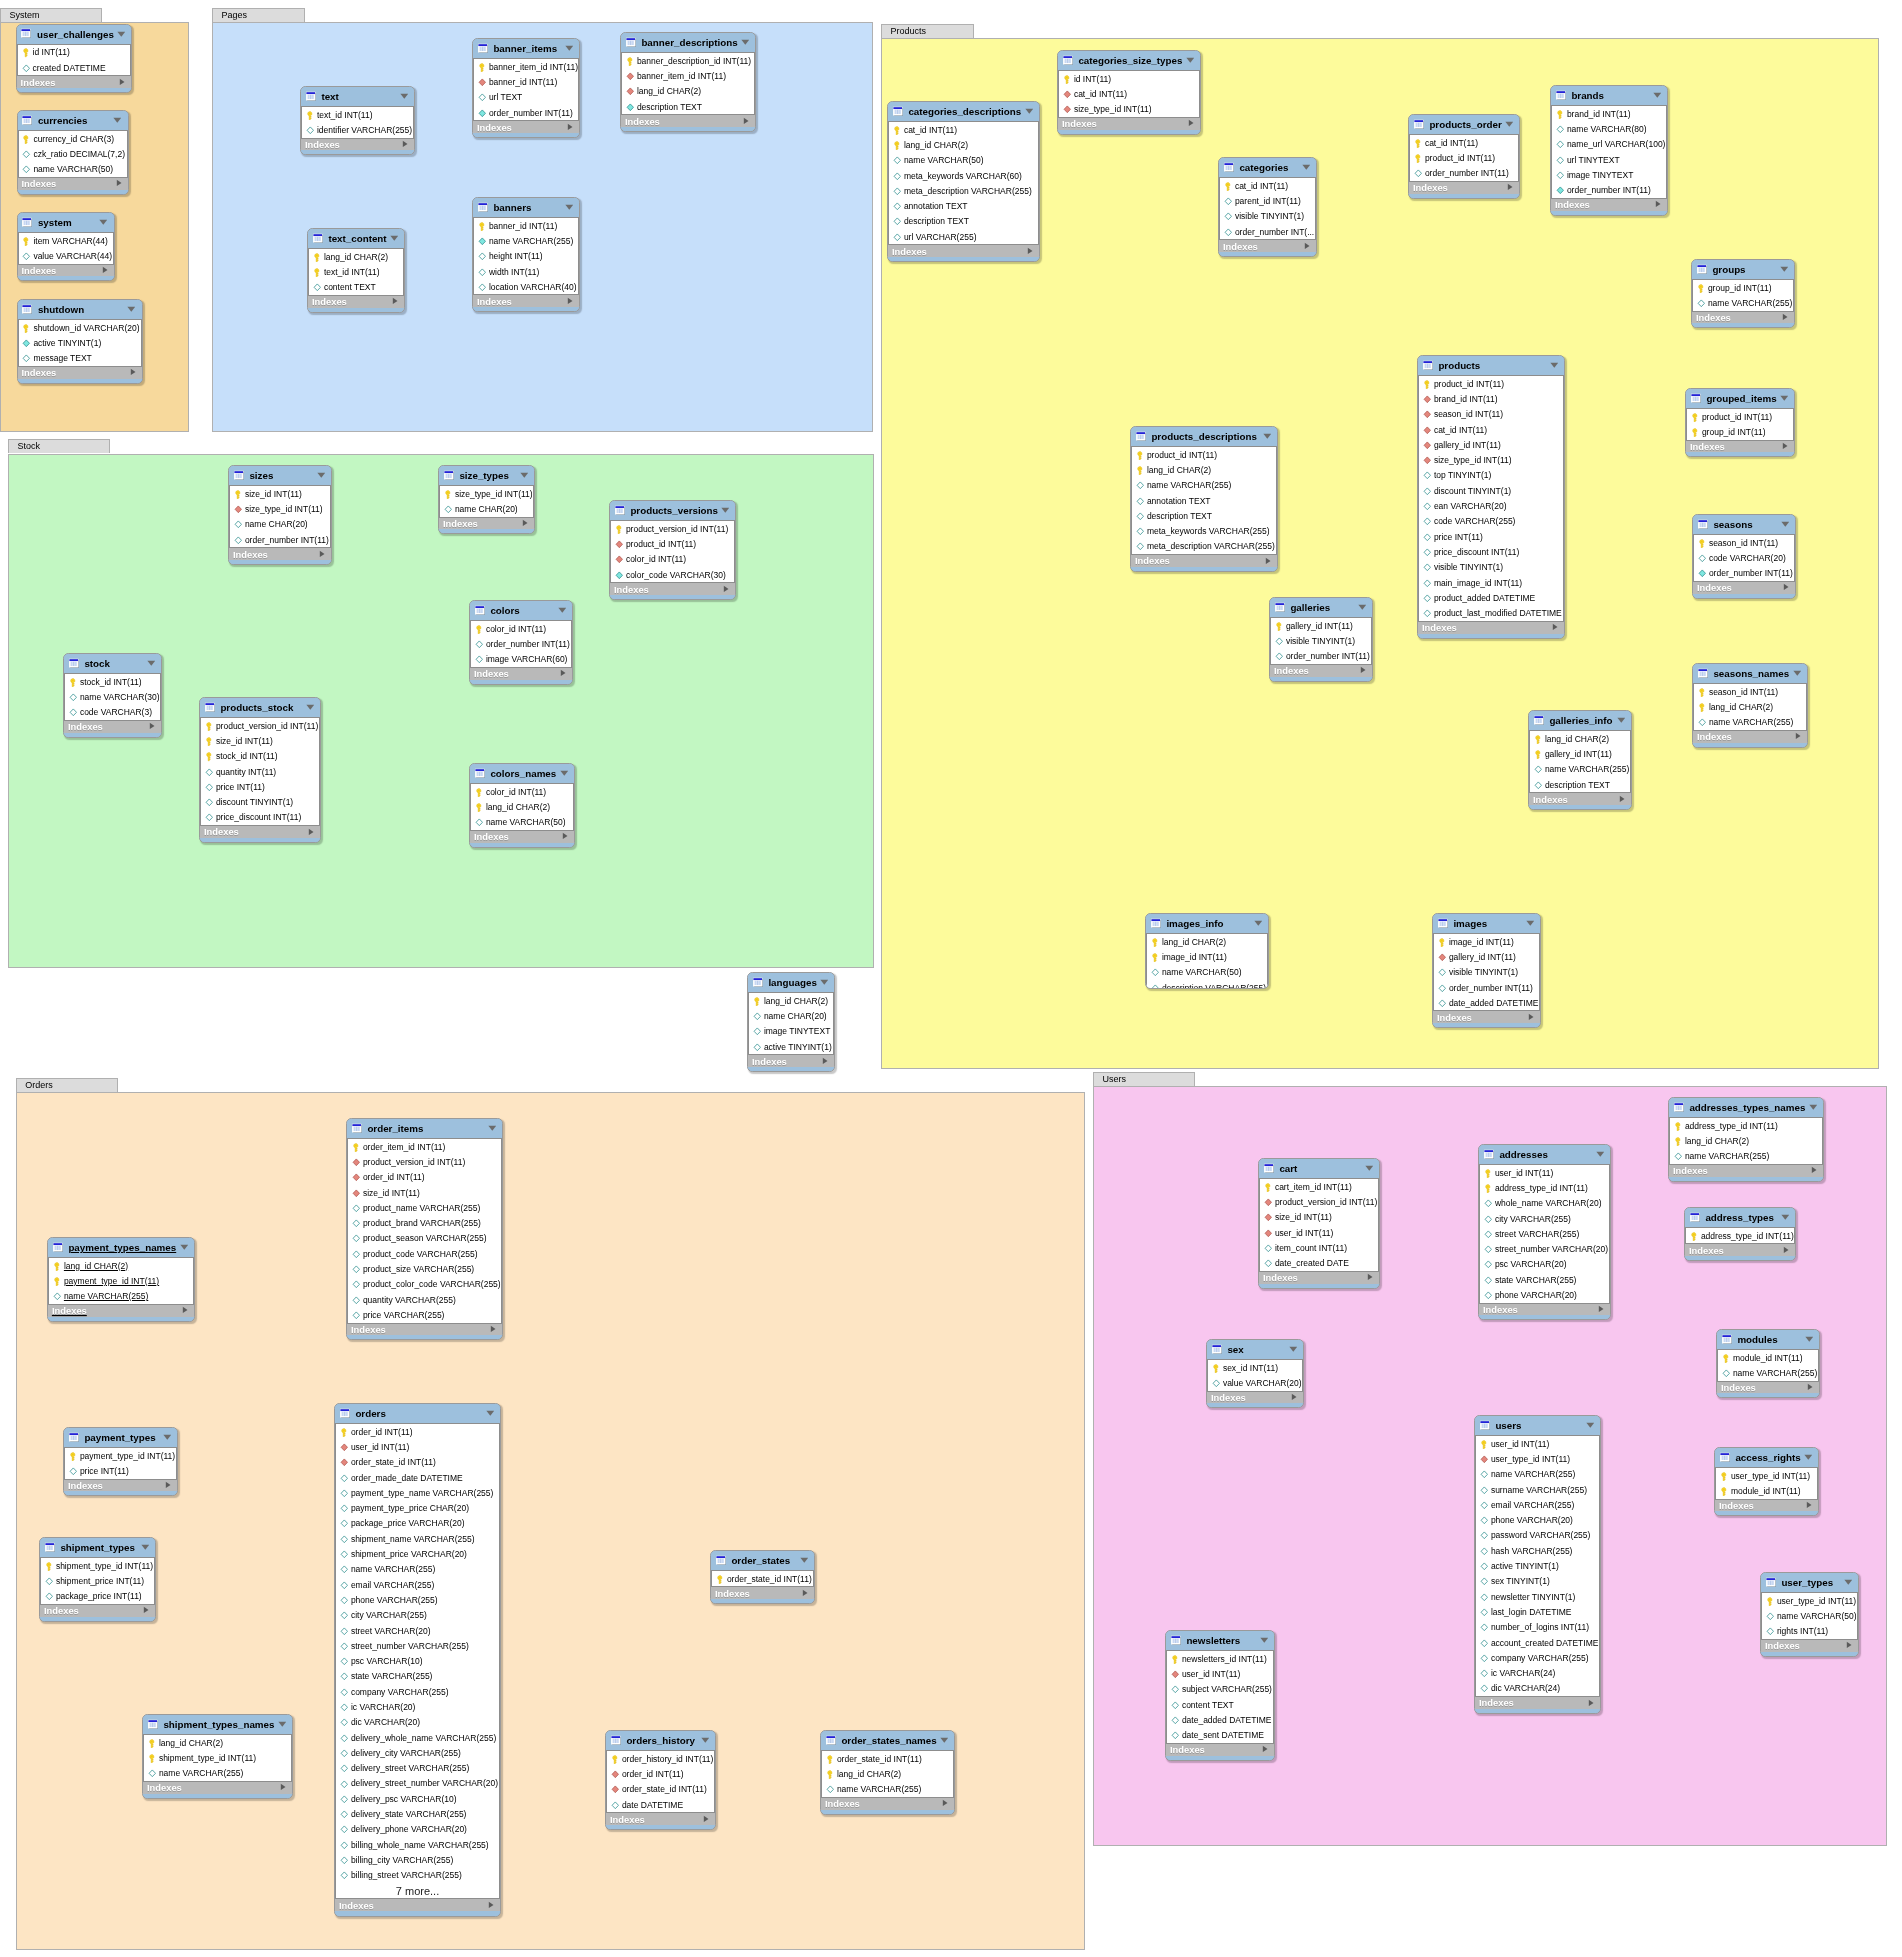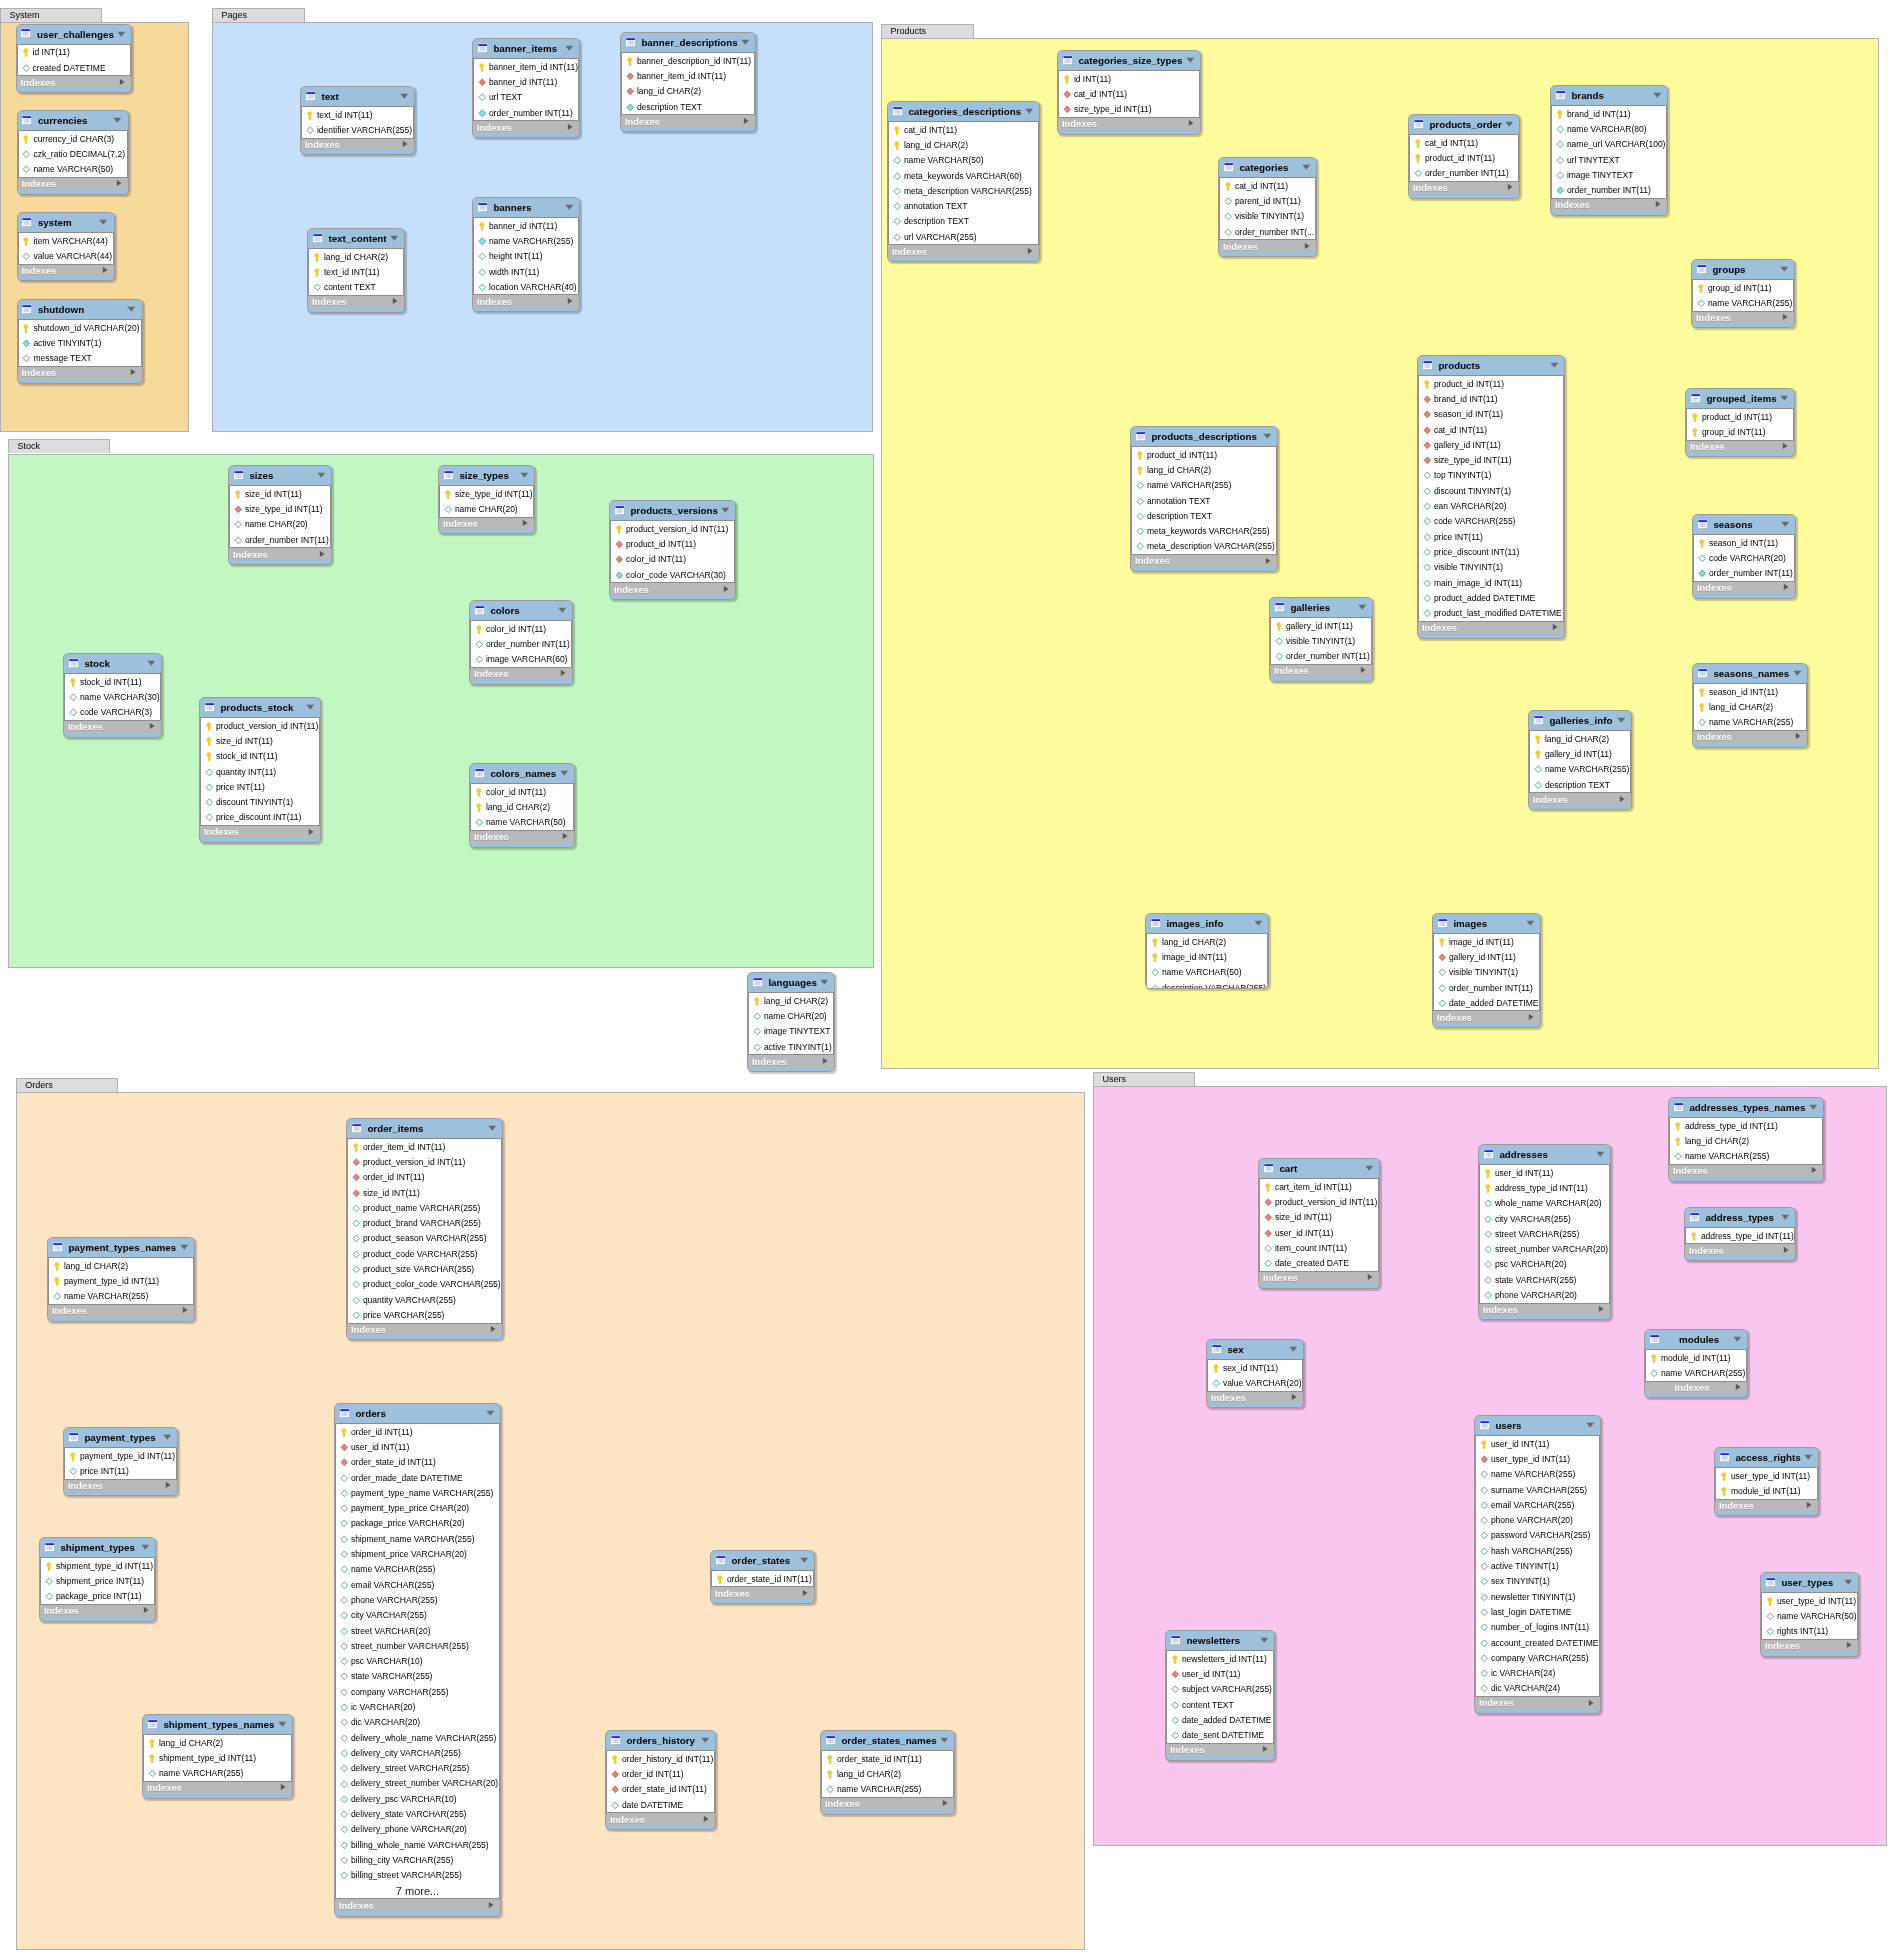--- a/index.html
+++ b/index.html
@@ -1831,21 +1831,21 @@
         <div class="tbl-idx">
           <span class="lbl">Indexes</span>
           <span class="pl" style="margin-right: 5.5px;"><svg width="6.3" height="7.9" viewBox="0 0 8 10">
               <path d="M1 1 L1 9 L7 5 Z" fill="#5a5a5a"></path>
             </svg></span>
         </div>
         <div class="tbl-ft"></div>
       </div>
     </div>
     <div class="tbl" style="left: 47px; top: 1237px; width: 148px; height: 85px;">
-      <div class="tbl-inner" style="width: 148px; height: 85px;">
+      <div class="tbl-inner" style="width: 148px; height: 85px; text-decoration: underline;">
         <div class="tbl-hdr">
           <span class="ticon"><svg width="11" height="11" viewBox="0 0 14 14">
               <rect x="1.5" y="2.5" width="11" height="10" fill="#4d4d4d" opacity="0.55"></rect>
               <rect x="0.5" y="1.5" width="11" height="10" fill="#ffffff" stroke="#ffffff" stroke-width="1"></rect>
               <rect x="0.5" y="1.5" width="11" height="2.4" fill="#2323d6"></rect>
               <rect x="2" y="4.6" width="2.6" height="5.6" fill="#c8d8f2"></rect>
               <rect x="4.9" y="4.6" width="2.2" height="5.6" fill="#b9ccec"></rect>
               <rect x="7.4" y="4.6" width="2.5" height="5.6" fill="#c8d8f2"></rect>
             </svg></span>
           <span class="tname">payment_types_names</span>
@@ -2622,21 +2622,21 @@
         </div>
         <div class="tbl-idx">
           <span class="lbl">Indexes</span>
           <span class="pl" style="margin-right: 5.5px;"><svg width="6.3" height="7.9" viewBox="0 0 8 10">
               <path d="M1 1 L1 9 L7 5 Z" fill="#5a5a5a"></path>
             </svg></span>
         </div>
         <div class="tbl-ft"></div>
       </div>
     </div>
-    <div class="tbl" style="left: 1644px; top: 1329px; width: 104px; height: 53px; text-align: center;">
+    <div class="tbl" style="left: 1716px; top: 1329px; width: 104px; height: 53px;">
       <div class="tbl-inner" style="width: 104px; height: 69px;">
         <div class="tbl-hdr">
           <span class="ticon"><svg width="11" height="11" viewBox="0 0 14 14">
               <rect x="1.5" y="2.5" width="11" height="10" fill="#4d4d4d" opacity="0.55"></rect>
               <rect x="0.5" y="1.5" width="11" height="10" fill="#ffffff" stroke="#ffffff" stroke-width="1"></rect>
               <rect x="0.5" y="1.5" width="11" height="2.4" fill="#2323d6"></rect>
               <rect x="2" y="4.6" width="2.6" height="5.6" fill="#c8d8f2"></rect>
               <rect x="4.9" y="4.6" width="2.2" height="5.6" fill="#b9ccec"></rect>
               <rect x="7.4" y="4.6" width="2.5" height="5.6" fill="#c8d8f2"></rect>
             </svg></span>

